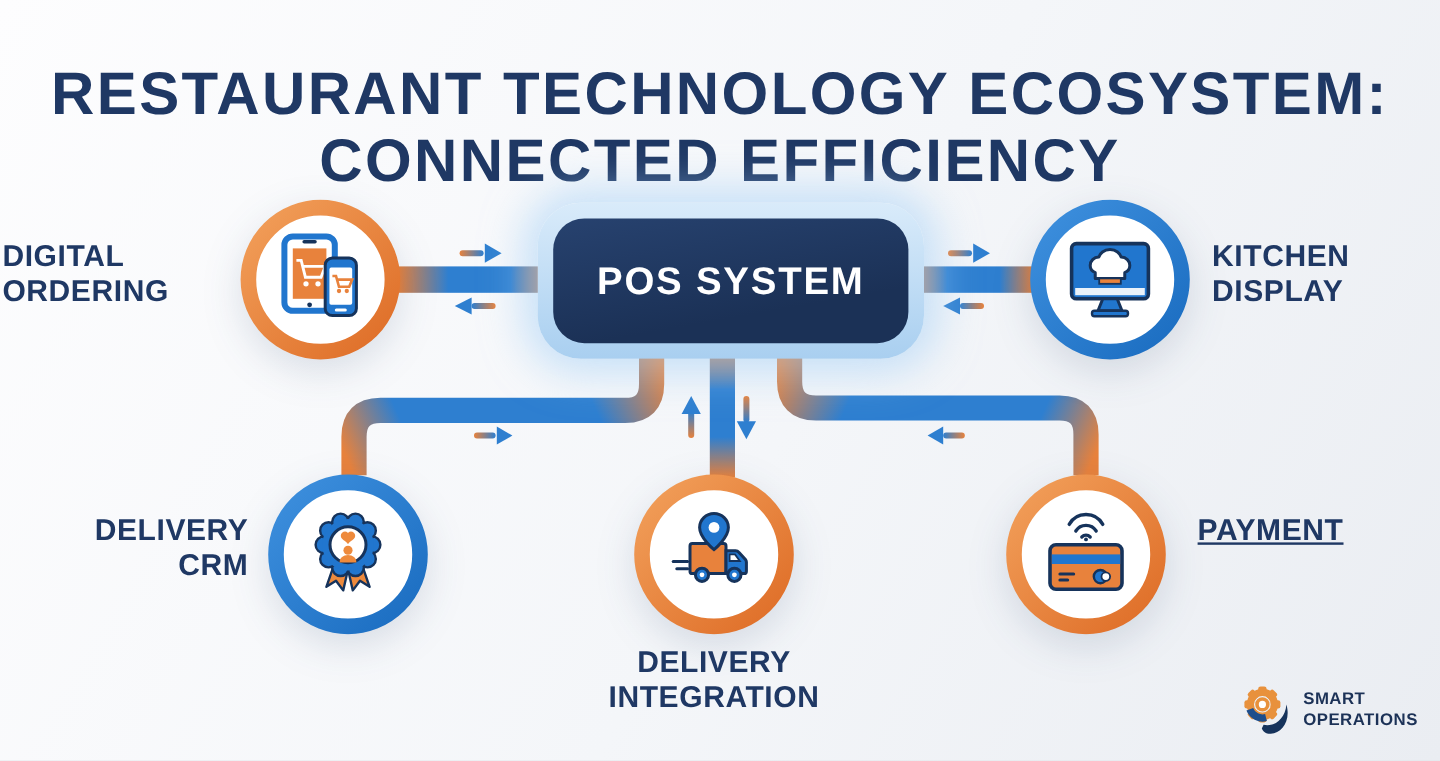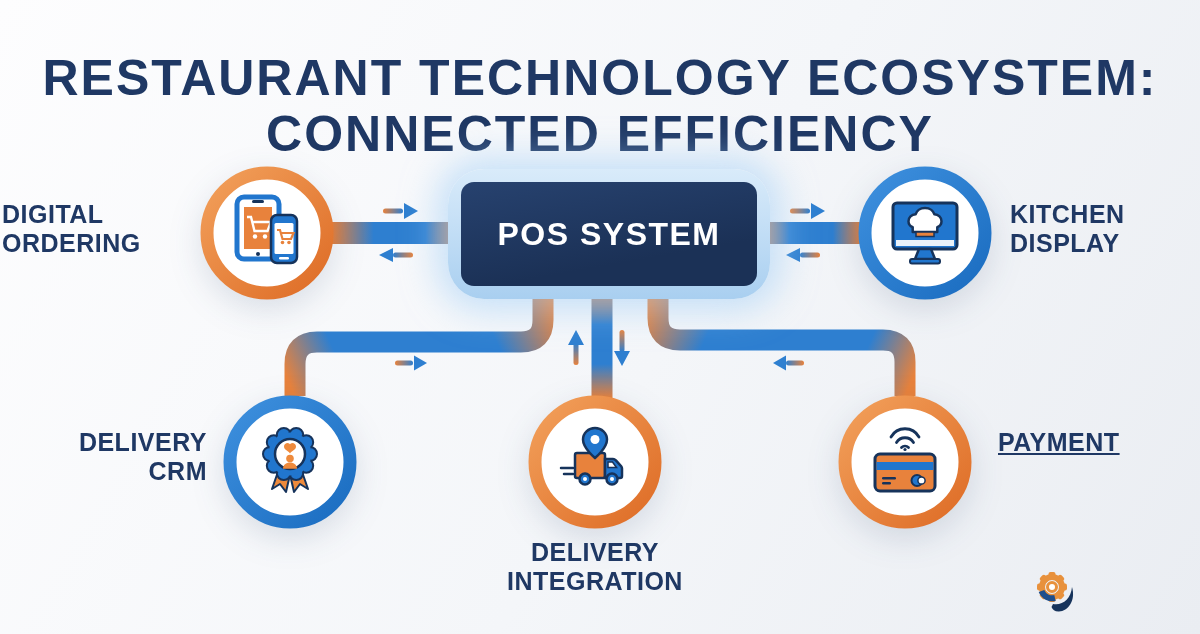--- a/index.html
+++ b/index.html
@@ -13,21 +13,21 @@
     font-size:50px;font-weight:bold;letter-spacing:2px;color:#1F3864;line-height:1.12;
   }
   .connectors{position:absolute;left:0;top:0;}
   .pos-glow{
     position:absolute;left:448px;top:169px;width:322px;height:130px;box-sizing:border-box;
     border-radius:36px;padding:13px;
     background:linear-gradient(180deg,#d9ebfa 0%,#a9cff0 100%);
     box-shadow:0 0 34px 12px rgba(160,205,245,0.55);
   }
   .pos-box{
-    width:100%;height:100%;border-radius:13px;
+    width:100%;height:100%;border-radius:26px;
     background:linear-gradient(170deg,#27426f 0%,#1b3156 70%);
     display:flex;align-items:center;justify-content:center;
   }
   .pos-box span{
     color:#ffffff;font-size:32px;font-weight:bold;letter-spacing:1.5px;
   }
   .node{position:absolute;filter:drop-shadow(0 10px 16px rgba(26,58,102,0.14));}
   .label{
     position:absolute;font-size:25px;font-weight:bold;color:#1F3864;
     letter-spacing:.5px;line-height:1.16;
@@ -311,15 +311,19 @@
           <rect x="16.5" y="4" width="7" height="8" rx="2" transform="rotate(225 20 19)"></rect>
           <rect x="16.5" y="4" width="7" height="8" rx="2" transform="rotate(270 20 19)"></rect>
           <rect x="16.5" y="4" width="7" height="8" rx="2" transform="rotate(315 20 19)"></rect>
         </g>
         <circle cx="20" cy="19" r="10" fill="none" stroke="#E8913C" stroke-width="6"></circle>
         <path d="M9.5 23 A11.5 11.5 0 0 0 23 30" fill="none" stroke="#1E4E8C" stroke-width="6"></path>
         <circle cx="20" cy="19" r="4.5" fill="#ffffff" stroke="#E8913C" stroke-width="3"></circle>
         <path d="M21 36 C30 38 39 31 40 19 C44 33 36 43 27 43.5 C23 43.7 20.5 41.5 19.5 39 Z" fill="#16335B"></path>
       </g>
     </svg>
+    <div class="logo-text">
+      <span>SMART</span>
+      <span>OPERATIONS</span>
+    </div>
   </div>
 
 </div>
 
 </body></html>

